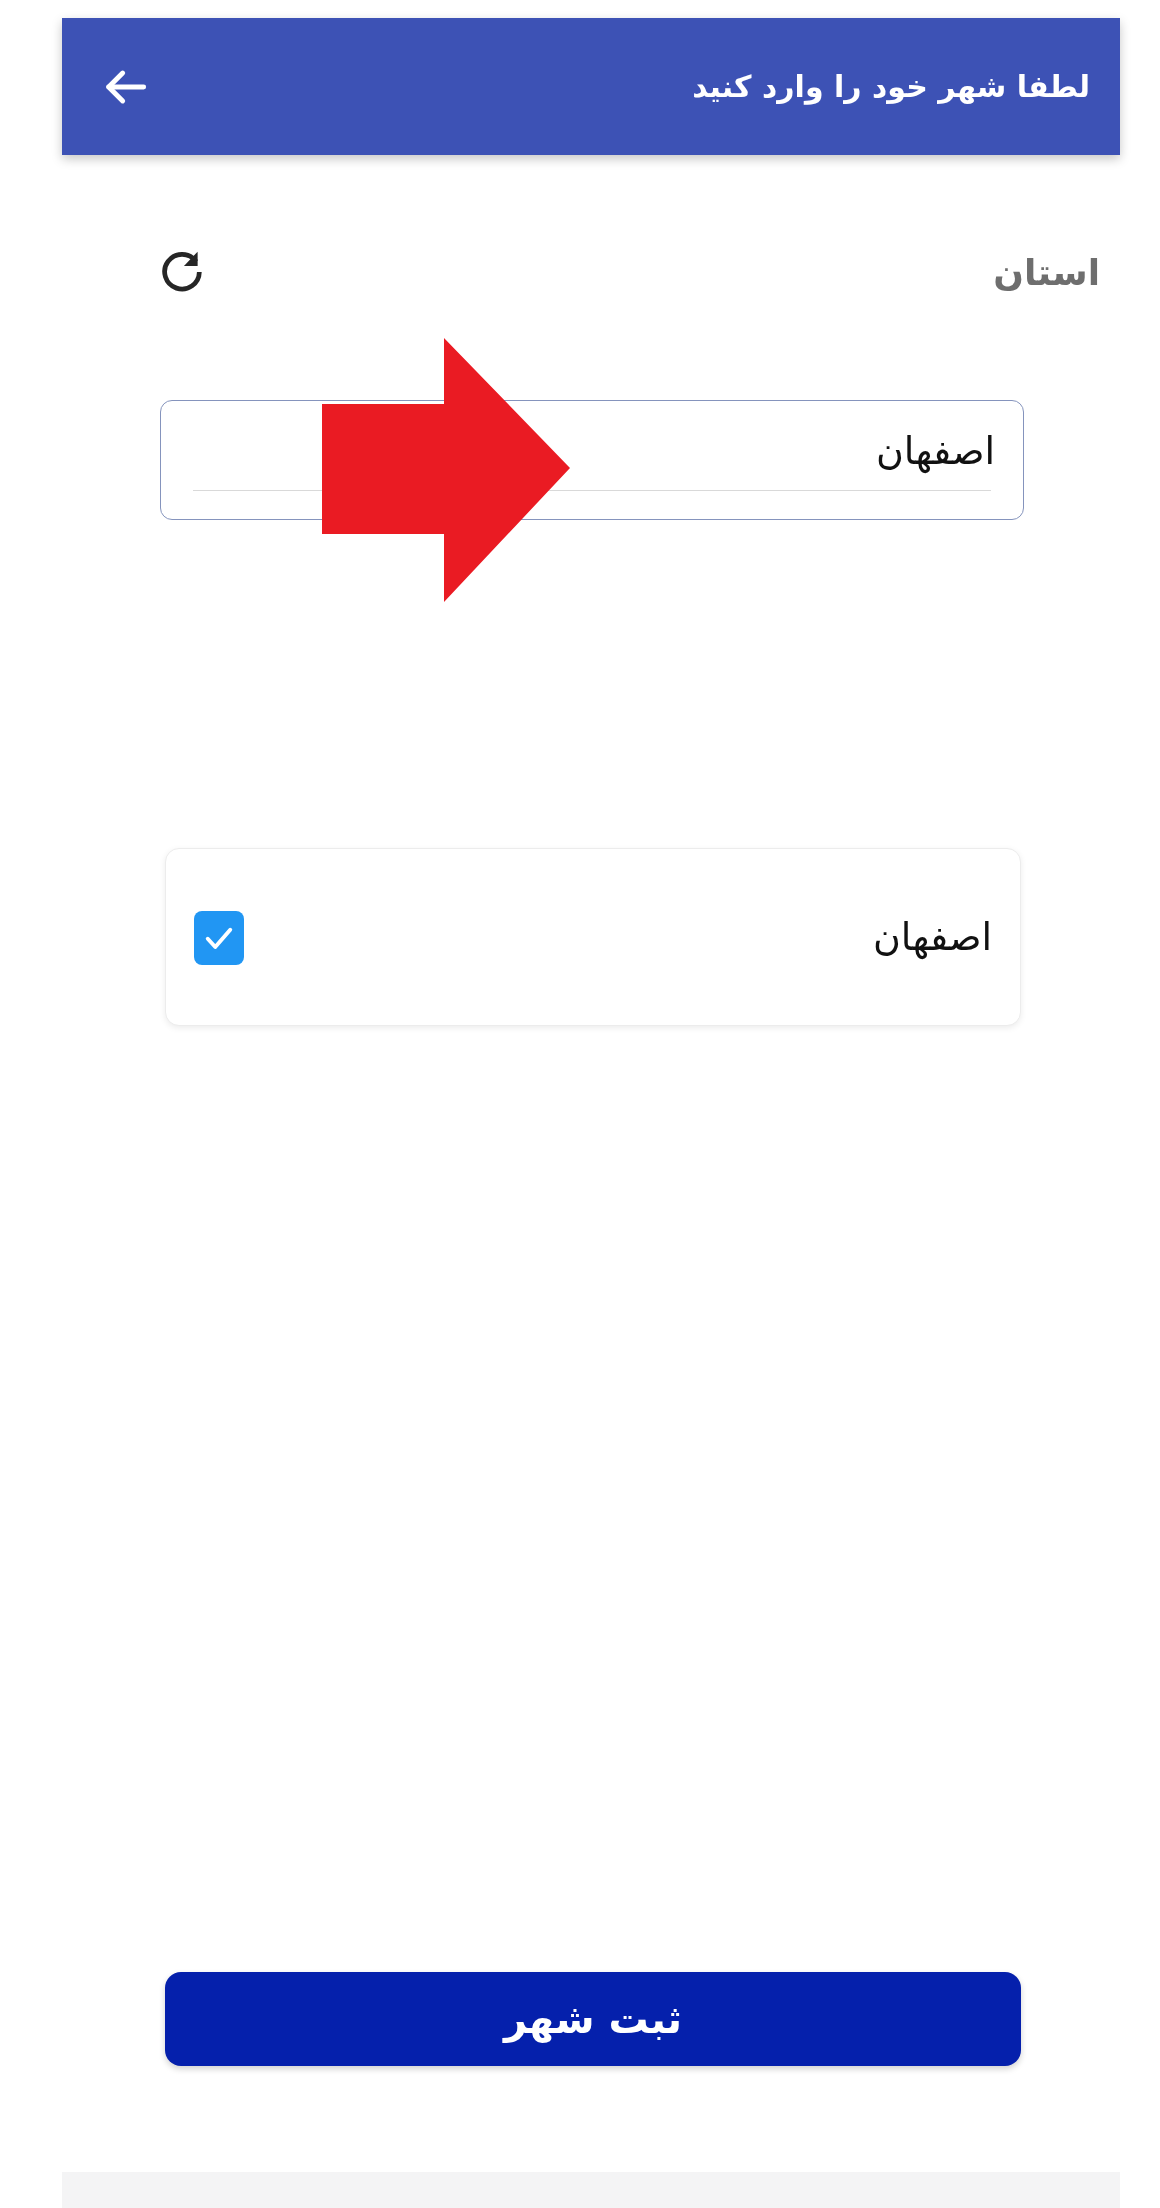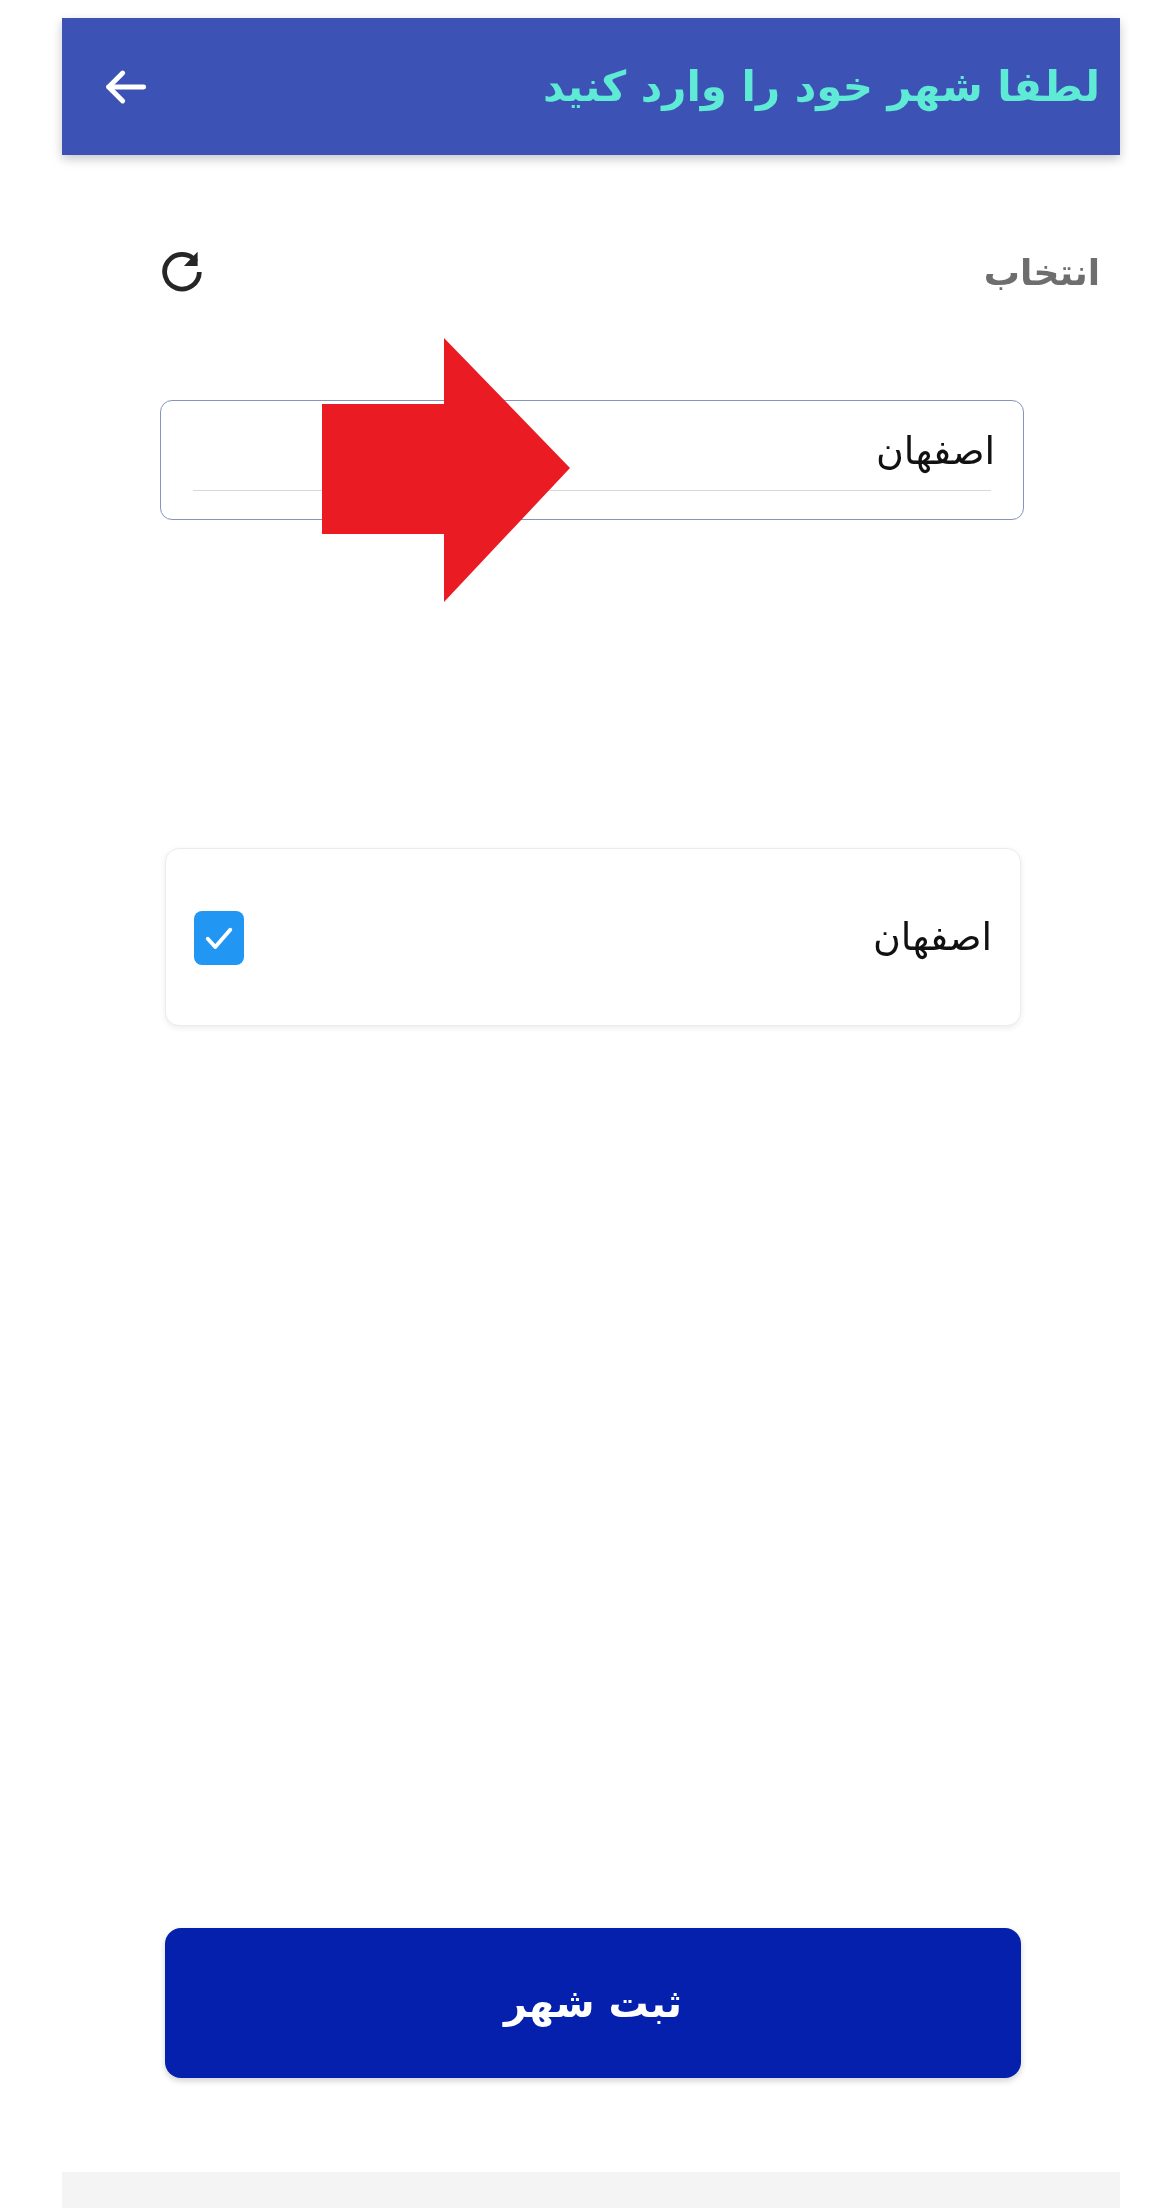--- a/index.html
+++ b/index.html
@@ -43,25 +43,25 @@
     position: absolute;
     left: 62px;
     top: 18px;
     width: 1058px;
     height: 137px;
     background: #3d52b5;
     box-shadow: 0 4px 10px rgba(0,0,0,0.22);
   }
   .appbar-title {
     position: absolute;
-    right: 20px;
+    right: 30px;
     top: 50%;
     transform: translateY(-50%);
-    color: #5eead4;
-    font-size: 42px;
+    color: #ffffff;
+    font-size: 30px;
     font-weight: 700;
     line-height: 1.25;
     white-space: nowrap;
     letter-spacing: 0px;
     direction: rtl;
   }
   .back-btn {
     position: absolute;
     left: 22px;
     top: 50%;
@@ -229,23 +229,23 @@
     align-items: center;
     justify-content: center;
     cursor: pointer;
   }
   .cb-blue svg { display: block; }
 
   
   .submit-btn {
     position: absolute;
     left: 165px;
-    top: 1928px;
+    top: 1972px;
     width: 856px;
-    height: 150px;
+    height: 94px;
     background: #0520ac;
     border-radius: 16px;
     border: none;
     display: flex;
     align-items: center;
     justify-content: center;
     color: #ffffff;
     font-size: 40px;
     font-weight: 700;
     font-family: "DejaVu Sans", "Liberation Sans", sans-serif;
@@ -267,21 +267,21 @@
         <svg width="56" height="56" viewBox="0 0 24 24" fill="none" stroke="#ffffff" stroke-width="2.1" stroke-linecap="round" stroke-linejoin="round">
           <line x1="20" y1="12" x2="5" y2="12"></line>
           <polyline points="11,18 5,12 11,6"></polyline>
         </svg>
       </span>
     </div>
     <div class="appbar-title">لطفا شهر خود را وارد کنید</div>
   </div>
 
   <div class="province-row">
-    <div class="province-label">انتخاب</div>
+    <div class="province-label">استان</div>
     <div class="refresh-btn">
       <span>
         <svg width="52" height="52" viewBox="0 0 24 24" fill="none" stroke="#262626" stroke-width="2.2" stroke-linecap="butt" stroke-linejoin="miter">
           <path d="M18.5 7.2 A8 8 0 1 0 20 12" fill="none"></path>
           <polygon points="19.2,2.6 19.2,9.2 12.9,9.2" fill="#262626" stroke="none"></polygon>
         </svg>
       </span>
     </div>
   </div>
 

